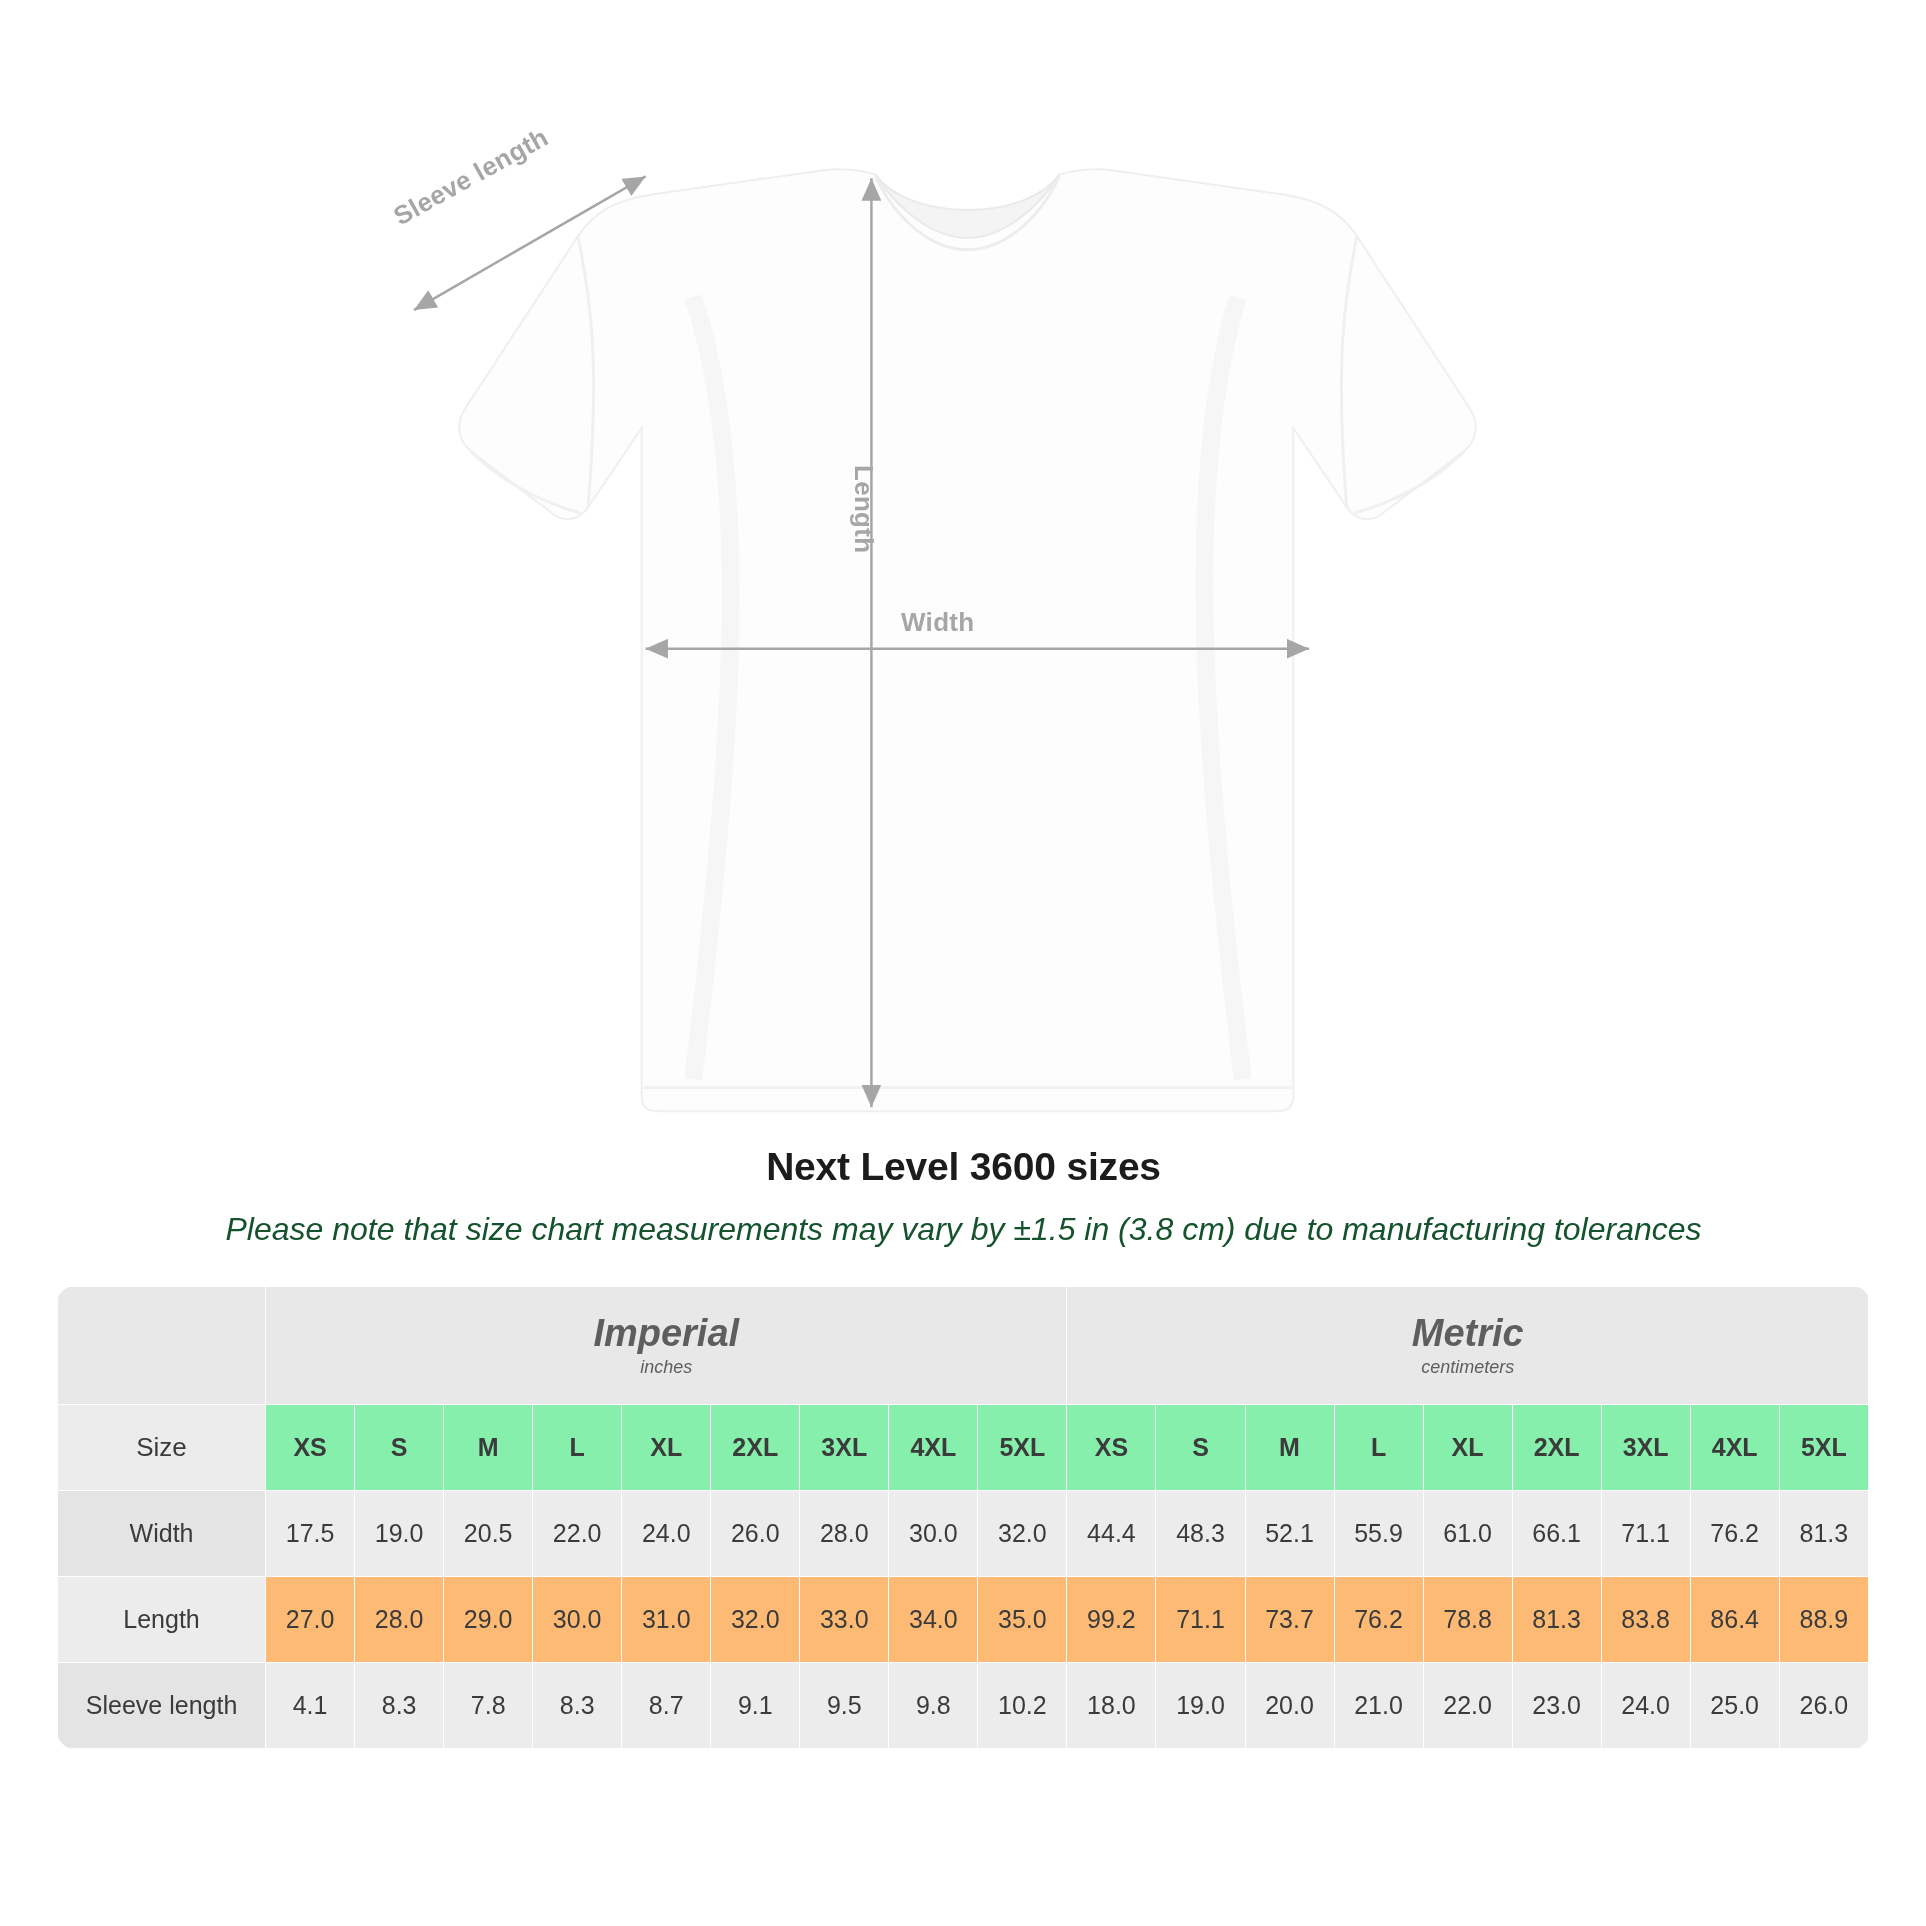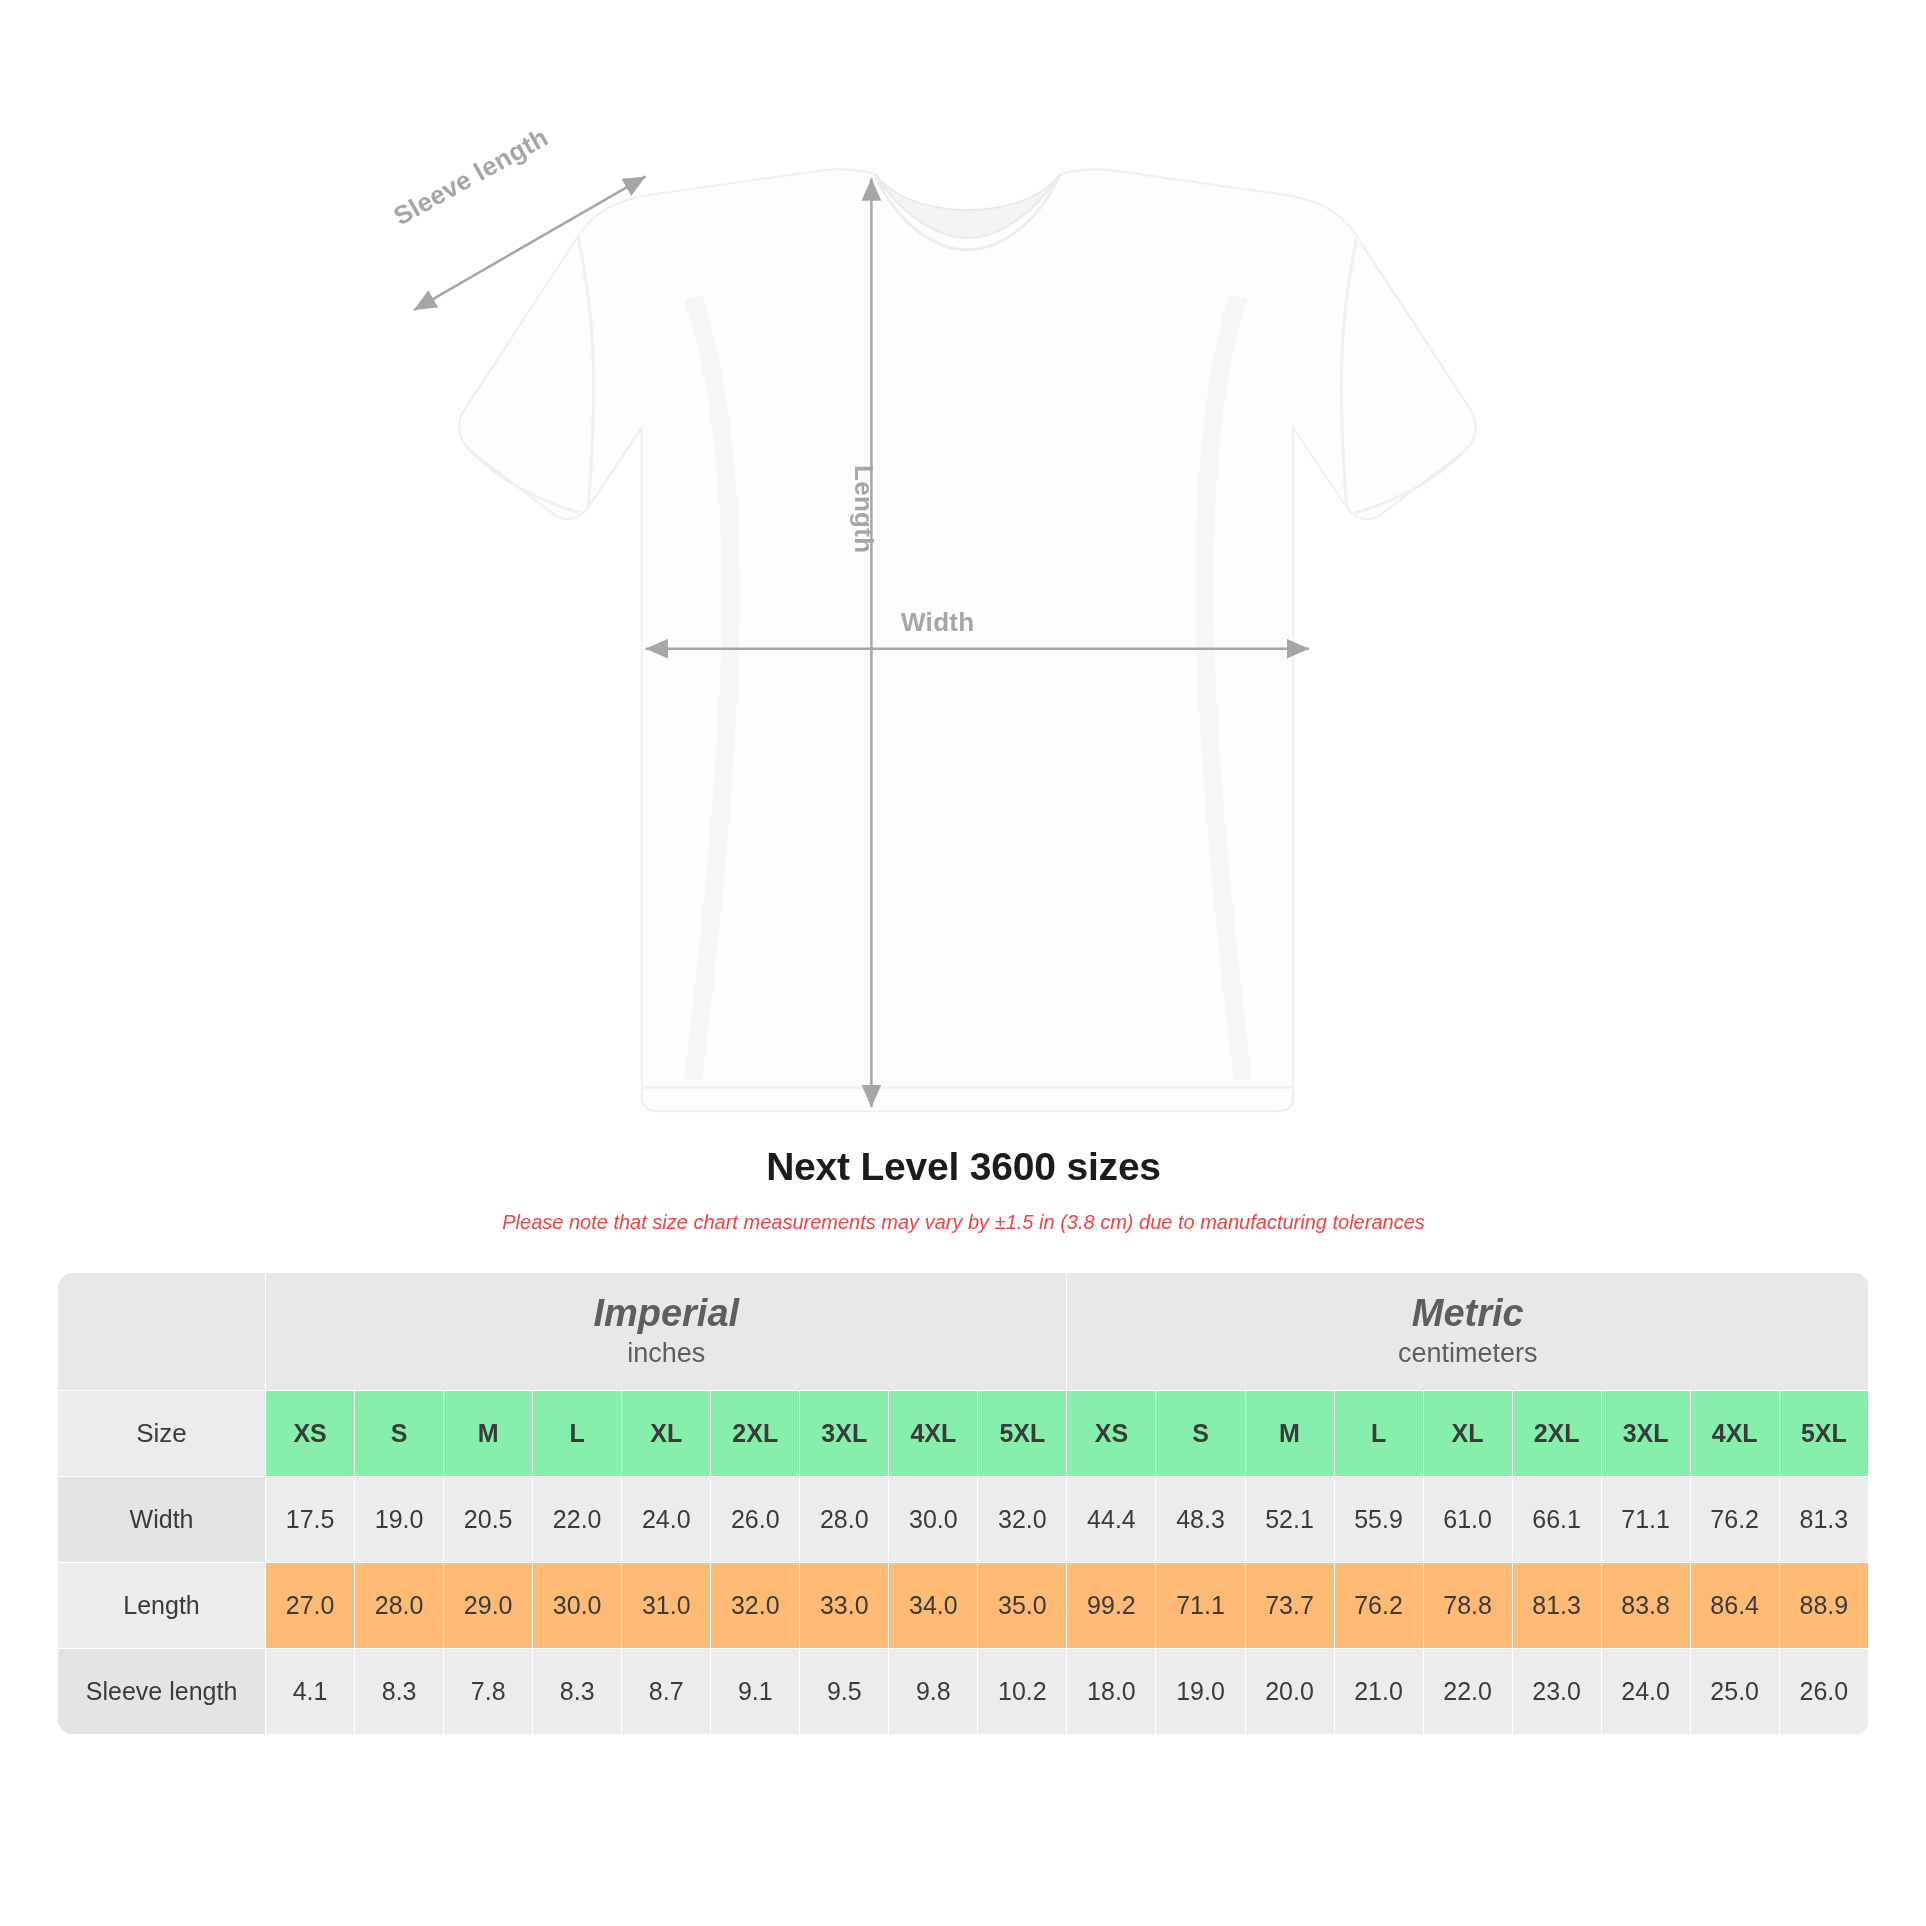--- a/index.html
+++ b/index.html
@@ -64,23 +64,23 @@
     margin-top: 6px;
   }
   .chart-title {
     font-size: 39px;
     font-weight: bold;
     color: #1c1c1c;
     margin: 0;
     letter-spacing: -0.2px;
   }
   .chart-note {
-    font-size: 20px;
+    font-size: 32px;
     font-style: italic;
-    color: #ef4444;
+    color: #14532d;
     margin-top: 22px;
   }
 
   
   .table-wrap {
     margin: 38px 57px 0 57px;
     border-radius: 18px;
     overflow: hidden;
   }
   table.size-table {
@@ -103,21 +103,22 @@
     border: none;
   }
   .group-title {
     font-size: 38px;
     font-style: italic;
     font-weight: bold;
     color: #5e5e5e;
     line-height: 1.15;
   }
   .group-sub {
-    font-size: 27px;
+    font-size: 18px;
+    font-style: italic;
     color: #5e5e5e;
     line-height: 1.3;
   }
 
   .size-row td {
     background: #86efac;
     height: 83px;
     font-weight: bold;
     font-size: 25px;
     color: #4a4a4a;

